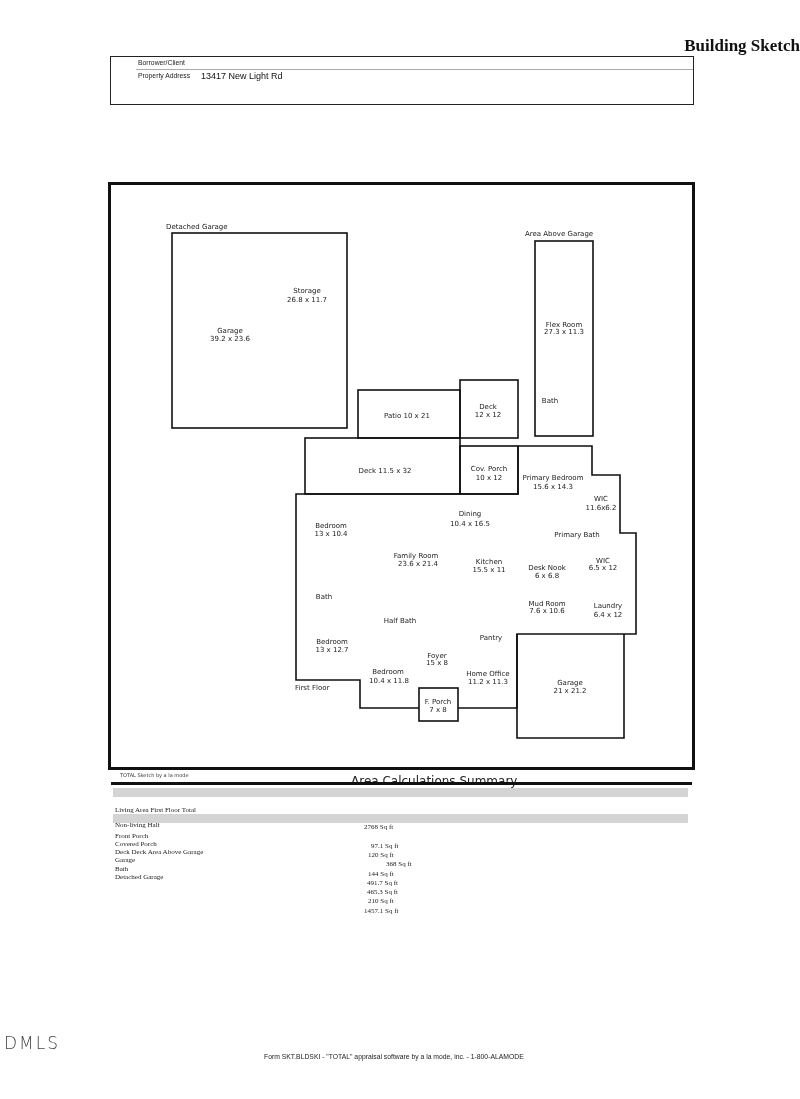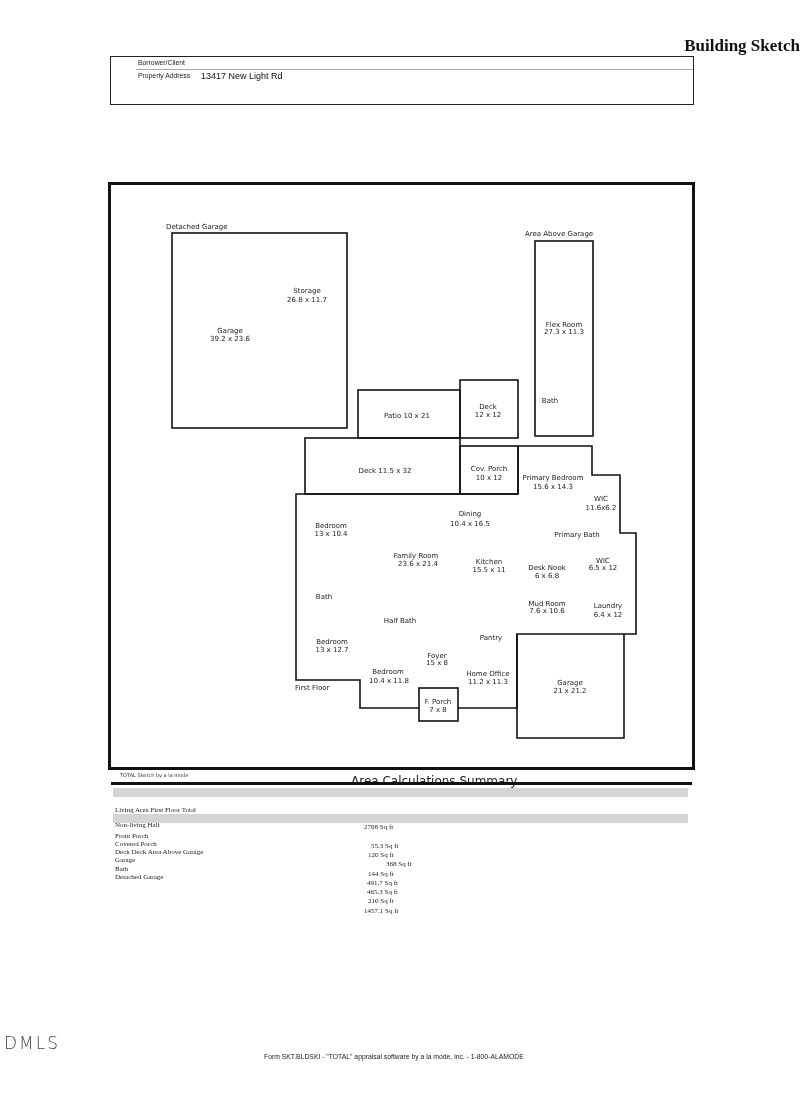--- a/index.html
+++ b/index.html
@@ -141,21 +141,21 @@
   <div class="sum-text" style="left:253px;top:620px">2768 Sq ft</div>
 
   <div class="sum-band" style="top:629px"></div>
   <div class="sum-text" style="left:4px;top:629px">Front Porch</div>
   <div class="sum-text" style="left:4px;top:637px">Covered Porch</div>
   <div class="sum-text" style="left:4px;top:645px">Deck Deck Area Above Garage</div>
   <div class="sum-text" style="left:4px;top:653px">Garage</div>
   <div class="sum-text" style="left:4px;top:662px">Bath</div>
   <div class="sum-text" style="left:4px;top:670px">Detached Garage</div>
 
-  <div class="sum-text" style="left:260px;top:639px">55.3 Sq ft</div>
+  <div class="sum-text" style="left:260px;top:639px">97.1 Sq ft</div>
   <div class="sum-text" style="left:257px;top:648px">120  Sq  ft</div>
   <div class="sum-text" style="left:275px;top:657px">368 Sq ft</div>
   <div class="sum-text" style="left:257px;top:667px">144 Sq ft</div>
   <div class="sum-text" style="left:256px;top:676px">491.7 Sq ft</div>
   <div class="sum-text" style="left:256px;top:685px">465.3 Sq ft</div>
   <div class="sum-text" style="left:257px;top:694px">210 Sq ft</div>
   <div class="sum-text" style="left:253px;top:704px">1457.1 Sq ft</div>
 </div>
 
 <div class="footer-logo">DMLS</div>

